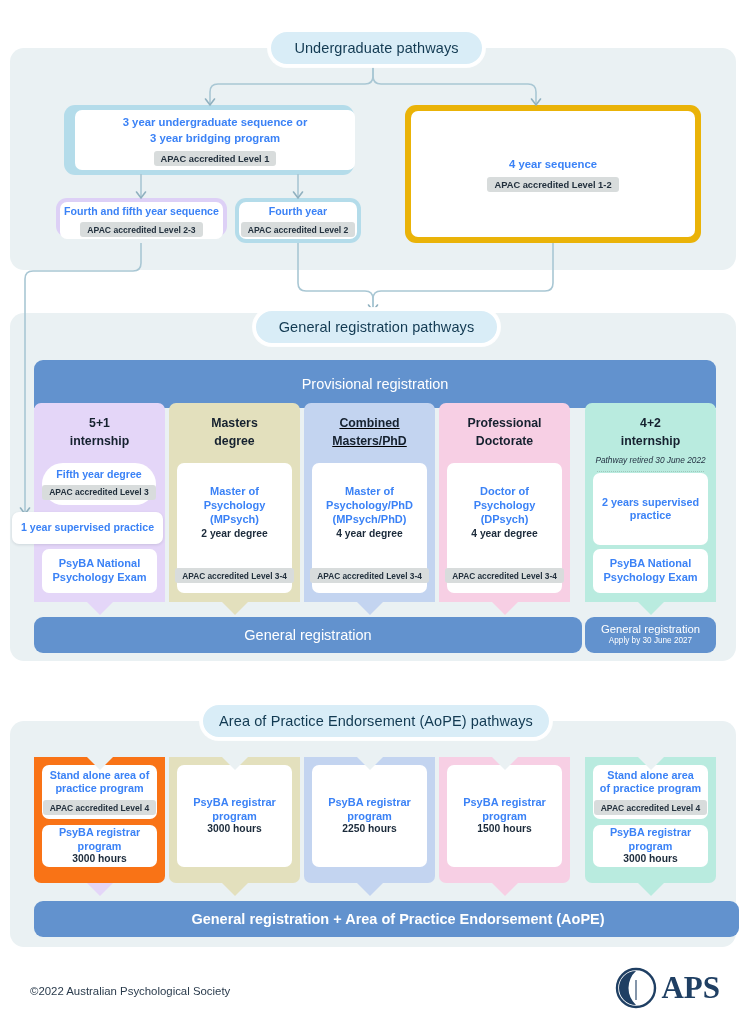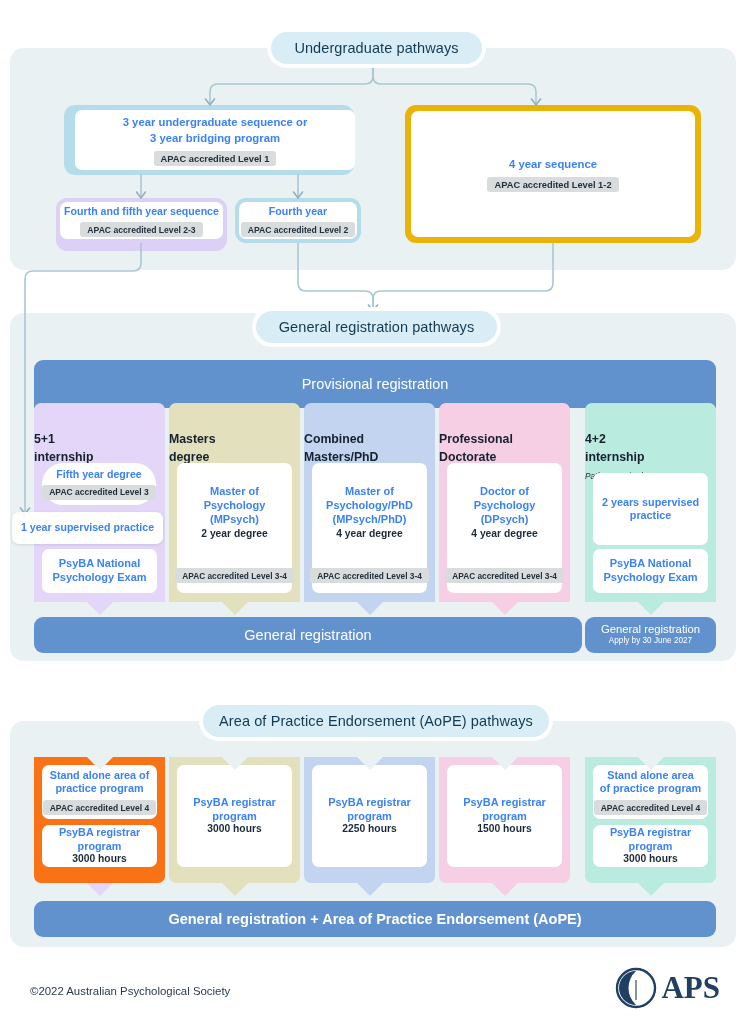--- a/index.html
+++ b/index.html
@@ -42,21 +42,21 @@
   .ug-title{color:#3b82f6;font-weight:bold;font-size:11.3px;line-height:1.45;}
 
   
   #genreg{left:10px;top:313px;width:726px;height:348px;}
   .provbar{
     position:absolute;left:34px;top:47px;width:682px;height:48px;
     background:#6292ce;border-radius:9px 9px 0 0;
     color:#fff;font-size:14.5px;text-align:center;line-height:48px;
   }
   .col{position:absolute;top:88px;border-radius:7px 7px 0 0;}
-  .col-head{padding-top:28px;color:#15212f;font-weight:bold;font-size:12.3px;line-height:1.45;}
+  .col-head{text-align:center;padding-top:12px;color:#15212f;font-weight:bold;font-size:12.3px;line-height:1.45;}
   .col-note{font-size:8.3px;font-style:italic;font-weight:normal;color:#243243;margin-top:3px;}
   .dotted{border-bottom:1px dotted #9fc6bb;margin:5px 12px 0 12px;}
   .tip{position:absolute;width:0;height:0;border-left:13px solid transparent;border-right:13px solid transparent;}
 
   .genbar{
     position:absolute;background:#6292ce;color:#fff;border-radius:9px;
     text-align:center;
   }
 
   
@@ -108,21 +108,21 @@
     </div>
   </div>
 
   <div class="ug-box" style="left:405px;top:105px;width:296px;height:138px;background:#eab308;padding:6px;box-sizing:border-box;">
     <div class="ug-inner" style="left:6px;top:6px;width:284px;height:126px;">
       <div class="ug-title">4 year sequence</div>
       <span class="chip">APAC accredited Level 1-2</span>
     </div>
   </div>
 
-  <div class="ug-box" style="left:56px;top:198px;width:171px;height:53px;background:#ddd0f6;padding:4px;box-sizing:border-box;">
+  <div class="ug-box" style="left:56px;top:198px;width:171px;height:39px;background:#ddd0f6;padding:4px;box-sizing:border-box;">
     <div class="ug-inner" style="left:4px;top:4px;width:163px;height:37px;">
       <div class="ug-title" style="font-size:10.6px;">Fourth and fifth year sequence</div>
       <span class="chip" style="font-size:8.6px;margin-top:3px;">APAC accredited Level 2-3</span>
     </div>
   </div>
 
   <div class="ug-box" style="left:235px;top:198px;width:126px;height:45px;background:#b4dcea;padding:19px;box-sizing:border-box;">
     <div class="ug-inner" style="left:4px;top:4px;width:118px;height:37px;">
       <div class="ug-title" style="font-size:10.6px;">Fourth year</div>
       <span class="chip" style="font-size:8.6px;margin-top:3px;">APAC accredited Level 2</span>
@@ -156,21 +156,21 @@
     <div class="inner-card" style="left:8px;top:60px;width:115px;height:130px;justify-content:space-between;padding:22px 0 10px 0;">
       <div>
         <div class="hl" style="font-size:11px;">Master of<br>Psychology<br>(MPsych)</div>
         <div class="sub" style="font-size:10.3px;margin-top:2px;">2 year degree</div>
       </div>
       <span class="chip" style="font-size:8.3px;margin-top:0;">APAC accredited Level 3-4</span>
     </div>
   </div>
   <div class="tip" style="left:221.5px;top:602px;border-top:13px solid #e3e0bd;"></div>
 
-  <div class="col" style="left:304px;top:403px;width:131px;height:199px;background:#c3d4f0;">
+  <div class="col" style="left:304px;top:403px;width:131px;height:199px;background:#c3d4f0;text-decoration:underline;">
     <div class="col-head">Combined<br>Masters/PhD</div>
     <div class="inner-card" style="left:8px;top:60px;width:115px;height:130px;justify-content:space-between;padding:22px 0 10px 0;">
       <div>
         <div class="hl" style="font-size:11px;">Master of<br>Psychology/PhD<br>(MPsych/PhD)</div>
         <div class="sub" style="font-size:10.3px;margin-top:2px;">4 year degree</div>
       </div>
       <span class="chip" style="font-size:8.3px;margin-top:0;">APAC accredited Level 3-4</span>
     </div>
   </div>
   <div class="tip" style="left:356.5px;top:602px;border-top:13px solid #c3d4f0;"></div>
@@ -258,21 +258,21 @@
       <span class="chip" style="font-size:8.5px;">APAC accredited Level 4</span>
     </div>
     <div class="inner-card" style="left:8px;top:68px;width:115px;height:42px;">
       <div class="hl" style="font-size:10.8px;">PsyBA registrar program</div>
       <div class="sub" style="font-size:10.3px;">3000 hours</div>
     </div>
   </div>
   <div class="tip" style="left:637.5px;top:883px;border-top:13px solid #b9ebdf;"></div>
   <div class="tip" style="left:637.5px;top:757px;border-top:13px solid #eaf1f3;z-index:3;"></div>
 
-  <div class="genbar" style="left:34px;top:901px;width:682px;height:36px;line-height:36px;font-size:14.5px;font-weight:bold;">General registration + Area of Practice Endorsement (AoPE)</div>
+  <div class="genbar" style="left:34px;top:901px;width:682px;height:36px;line-height:36px;font-size:14.5px;font-weight:bold;padding-left:23px;">General registration + Area of Practice Endorsement (AoPE)</div>
 
   <div class="footer-txt">©2022 Australian Psychological Society</div>
 
   <div class="logo">
     <svg width="42" height="42" viewBox="0 0 42 42">
       <circle cx="21" cy="21" r="19" fill="none" stroke="#1f3f63" stroke-width="2.4"></circle>
       <path d="M21 4 A17 17 0 0 0 21 38 A23 23 0 0 1 21 4 Z" fill="#1f3f63"></path>
       <g fill="#ffffff">
         <path d="M21 10 l5 3 -5 3 -5 -3 z"></path>
         <path d="M21 15 l5 3 -5 3 -5 -3 z"></path>

